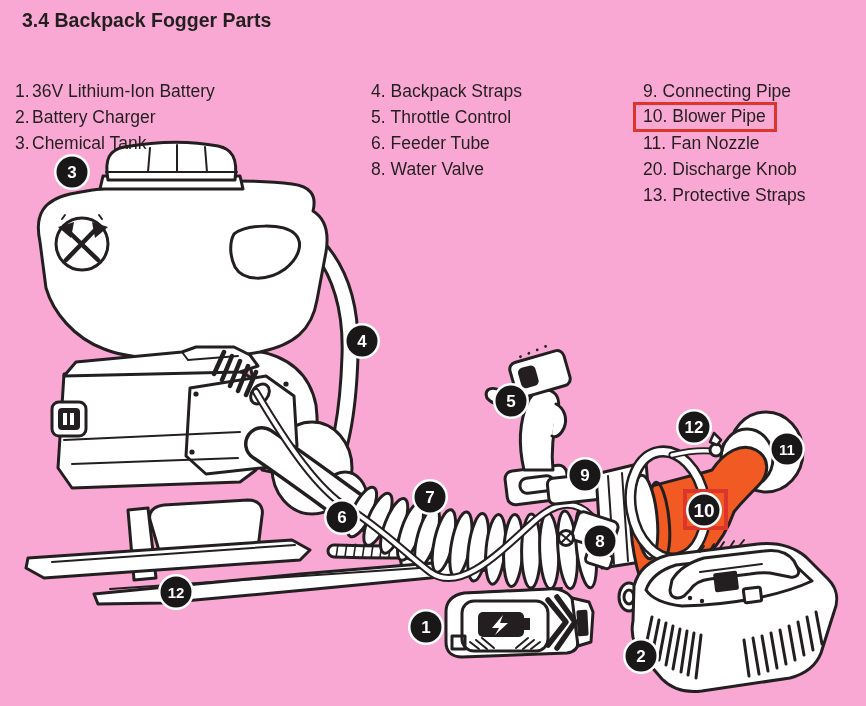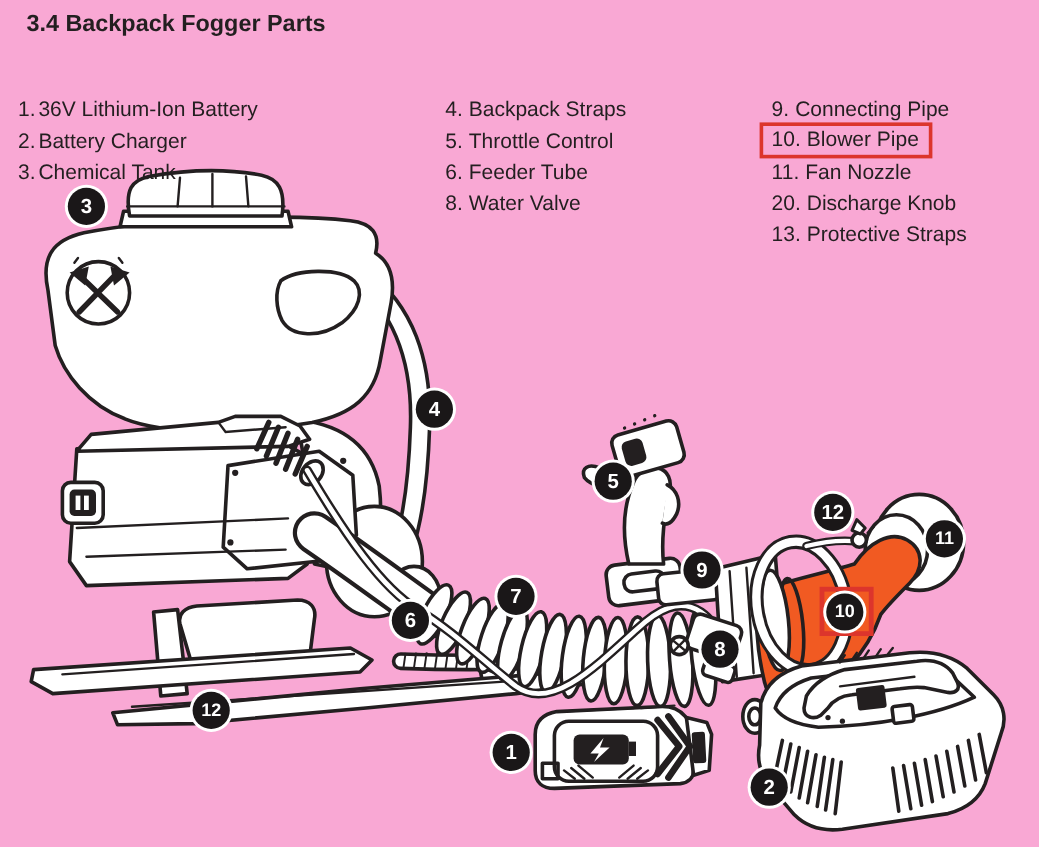--- a/index.html
+++ b/index.html
@@ -258,20 +258,20 @@
     </div>
 
   <div id="callout-layer">
       <div class="callout" style="left: 72px; top: 172px; font-size: 17px;">3</div>
       <div class="callout" style="left: 362px; top: 341px; font-size: 17px;">4</div>
       <div class="callout" style="left: 511px; top: 401px; font-size: 17px;">5</div>
       <div class="callout" style="left: 694px; top: 427px; font-size: 17px;">12</div>
       <div class="callout" style="left: 787px; top: 449px; font-size: 15px; text-align: center;">11</div>
       <div class="callout" style="left: 585px; top: 475px; font-size: 17px;">9</div>
       <div class="callout" style="left: 430px; top: 497px; font-size: 17px;">7</div>
-      <div class="callout" style="left: 704px; top: 510px; font-size: 15px;">10</div>
+      <div class="callout" style="left: 704px; top: 510px; font-size: 19px;">10</div>
       <div class="callout" style="left: 342px; top: 517px; font-size: 17px;">6</div>
       <div class="callout" style="left: 600px; top: 541px; font-size: 17px;">8</div>
       <div class="callout" style="left: 176px; top: 592px; font-size: 15px;">12</div>
       <div class="callout" style="left: 426px; top: 627px; font-size: 17px;">1</div>
       <div class="callout" style="left: 641px; top: 656px; font-size: 17px;">2</div>
     </div>
 </div>
 
 </body></html>

